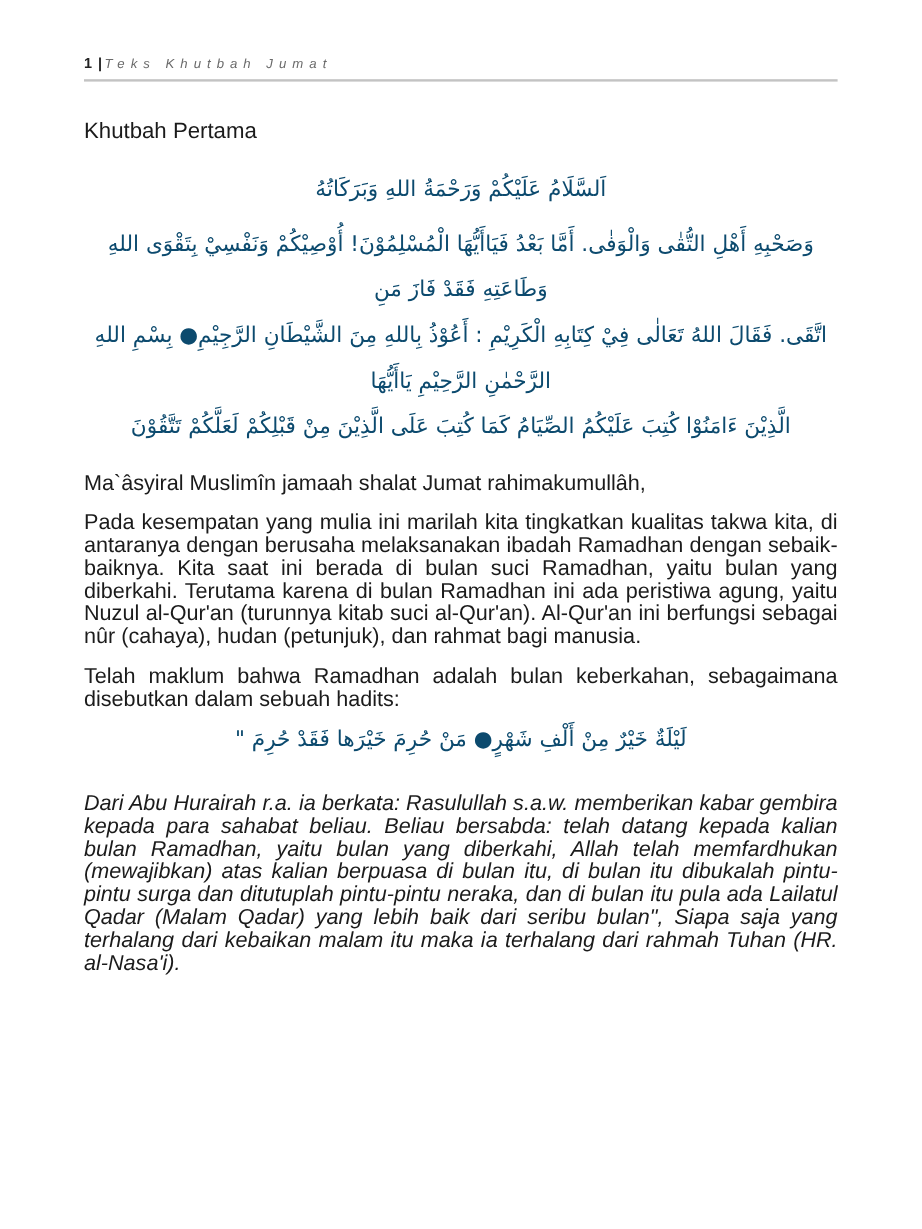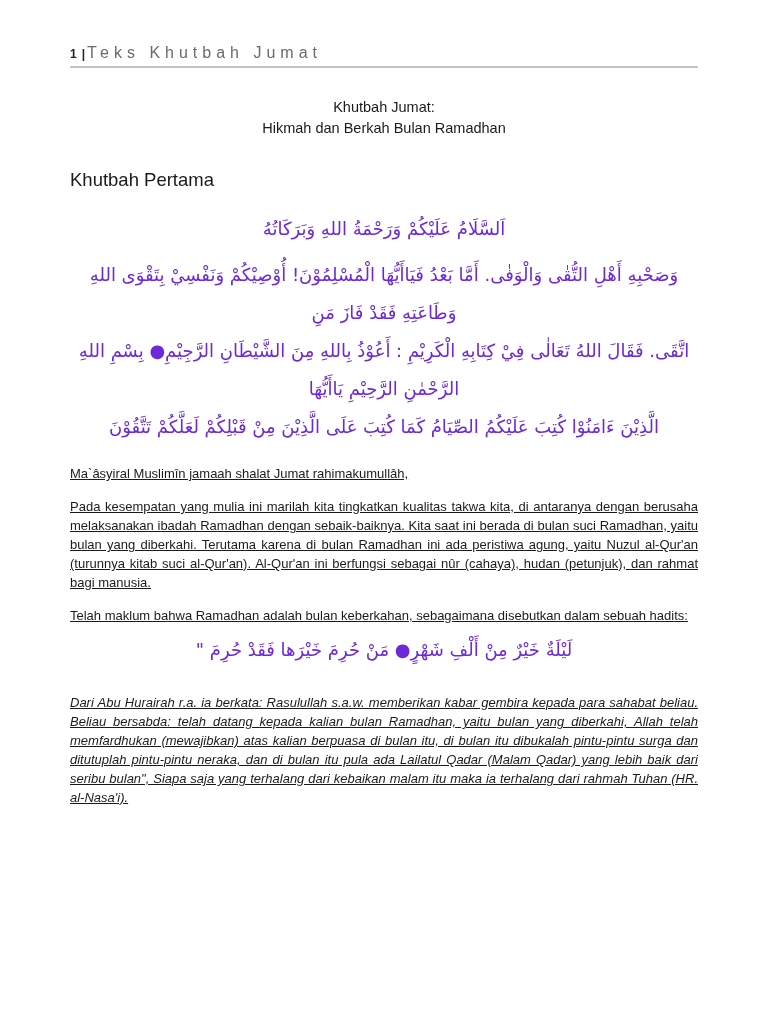--- a/index.html
+++ b/index.html
@@ -32,21 +32,22 @@
     letter-spacing: 1px;
   }
   .hdr .pipe {
     font-weight: bold;
     color: #222;
     margin: 0 2px 0 4px;
   }
   .hdr .running {
     color: #6a6a6a;
     letter-spacing: 5px;
-    font-size: 16px;
+    font-size: 11px;
+    font-style: italic;
   }
   .hdr-rule {
     height: 2px;
     background: #c3c3c3;
     margin-top: 5px;
     border: none;
   }
   
   .doc-title {
     margin-top: 29px;
@@ -59,59 +60,54 @@
     font-size: 18.5px;
     line-height: 24px;
   }
   
   .arabic {
     direction: rtl;
     unicode-bidi: embed;
     font-family: "DejaVu Sans", sans-serif;
     text-align: center;
     font-size: 18px;
-    color: #6d28d9;
+    color: #0c4a6e;
   }
   .salam {
     margin-top: 20px;
     line-height: 34px;
     font-size: 18px;
   }
   .arabic-block { margin-top: 10px; }
   .arabic-block .aline {
     line-height: 38px;
   }
   
   .para {
     margin: 14px 0 0 0;
-    font-size: 13px;
+    font-size: 18px;
     line-height: 19px;
     text-align: justify;
-    text-decoration: underline;
   }
   .para.first { margin-top: 18px; text-align: left; }
   .para.italic { font-style: italic; margin-top: 24px; }
   .hadith { margin-top: 6px; }
 </style>
 </head>
 <body>
 
 <div class="page">
 
   <div class="hdr">
     <span class="pagenum">1</span>
     <span class="pipe">|</span>
     <span class="running">Teks Khutbah Jumat</span>
   </div>
   <div class="hdr-rule"></div>
 
-  <div class="doc-title">
-    <div>Khutbah Jumat:</div>
-    <div>Hikmah dan Berkah Bulan Ramadhan</div>
-  </div>
 
   <div class="section-heading">Khutbah Pertama</div>
 
   <div class="arabic salam" dir="rtl">اَلسَّلَامُ عَلَيْكُمْ وَرَحْمَةُ اللهِ وَبَرَكَاتُهُ</div>
 
   <div class="arabic arabic-block" dir="rtl">
     <div class="aline">وَصَحْبِهِ أَهْلِ التُّقٰى وَالْوَفٰى. أَمَّا بَعْدُ فَيَاأَيُّهَا الْمُسْلِمُوْنَ! أُوْصِيْكُمْ وَنَفْسِيْ بِتَقْوَى اللهِ وَطَاعَتِهِ فَقَدْ فَازَ مَنِ</div>
     <div class="aline">اتَّقَى. فَقَالَ اللهُ تَعَالٰى فِيْ كِتَابِهِ الْكَرِيْمِ : أَعُوْذُ بِاللهِ مِنَ الشَّيْطَانِ الرَّجِيْمِ● بِسْمِ اللهِ الرَّحْمٰنِ الرَّحِيْمِ يَاأَيُّهَا</div>
     <div class="aline">الَّذِيْنَ ءَامَنُوْا كُتِبَ عَلَيْكُمُ الصِّيَامُ كَمَا كُتِبَ عَلَى الَّذِيْنَ مِنْ قَبْلِكُمْ لَعَلَّكُمْ تَتَّقُوْنَ</div>
   </div>

